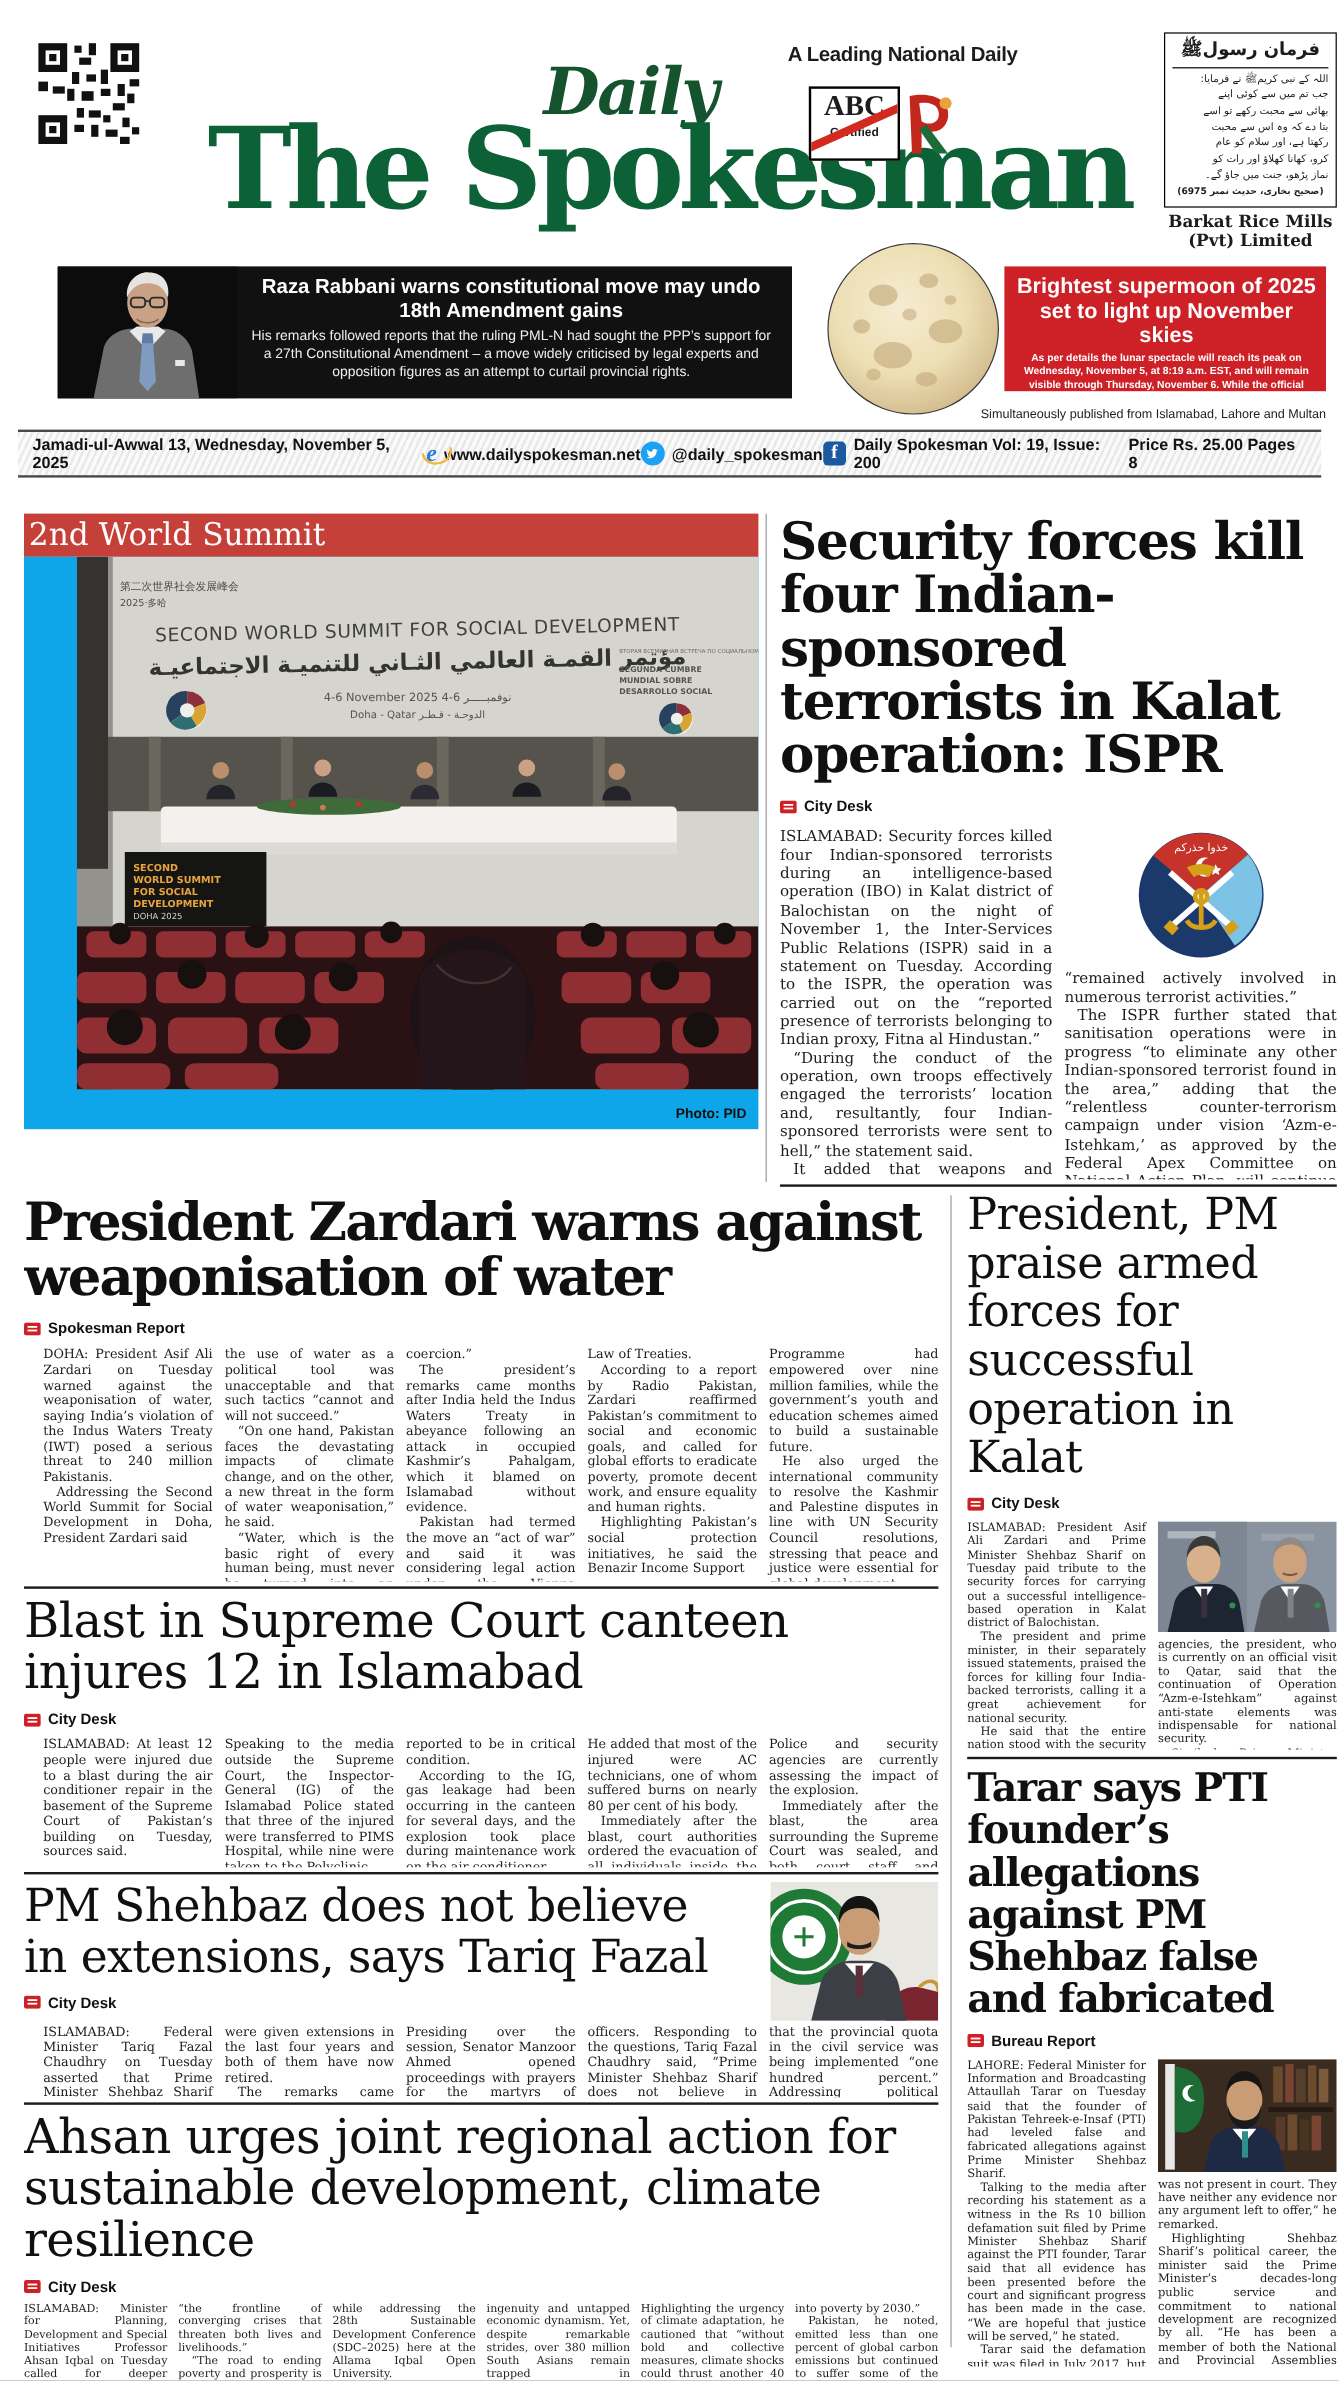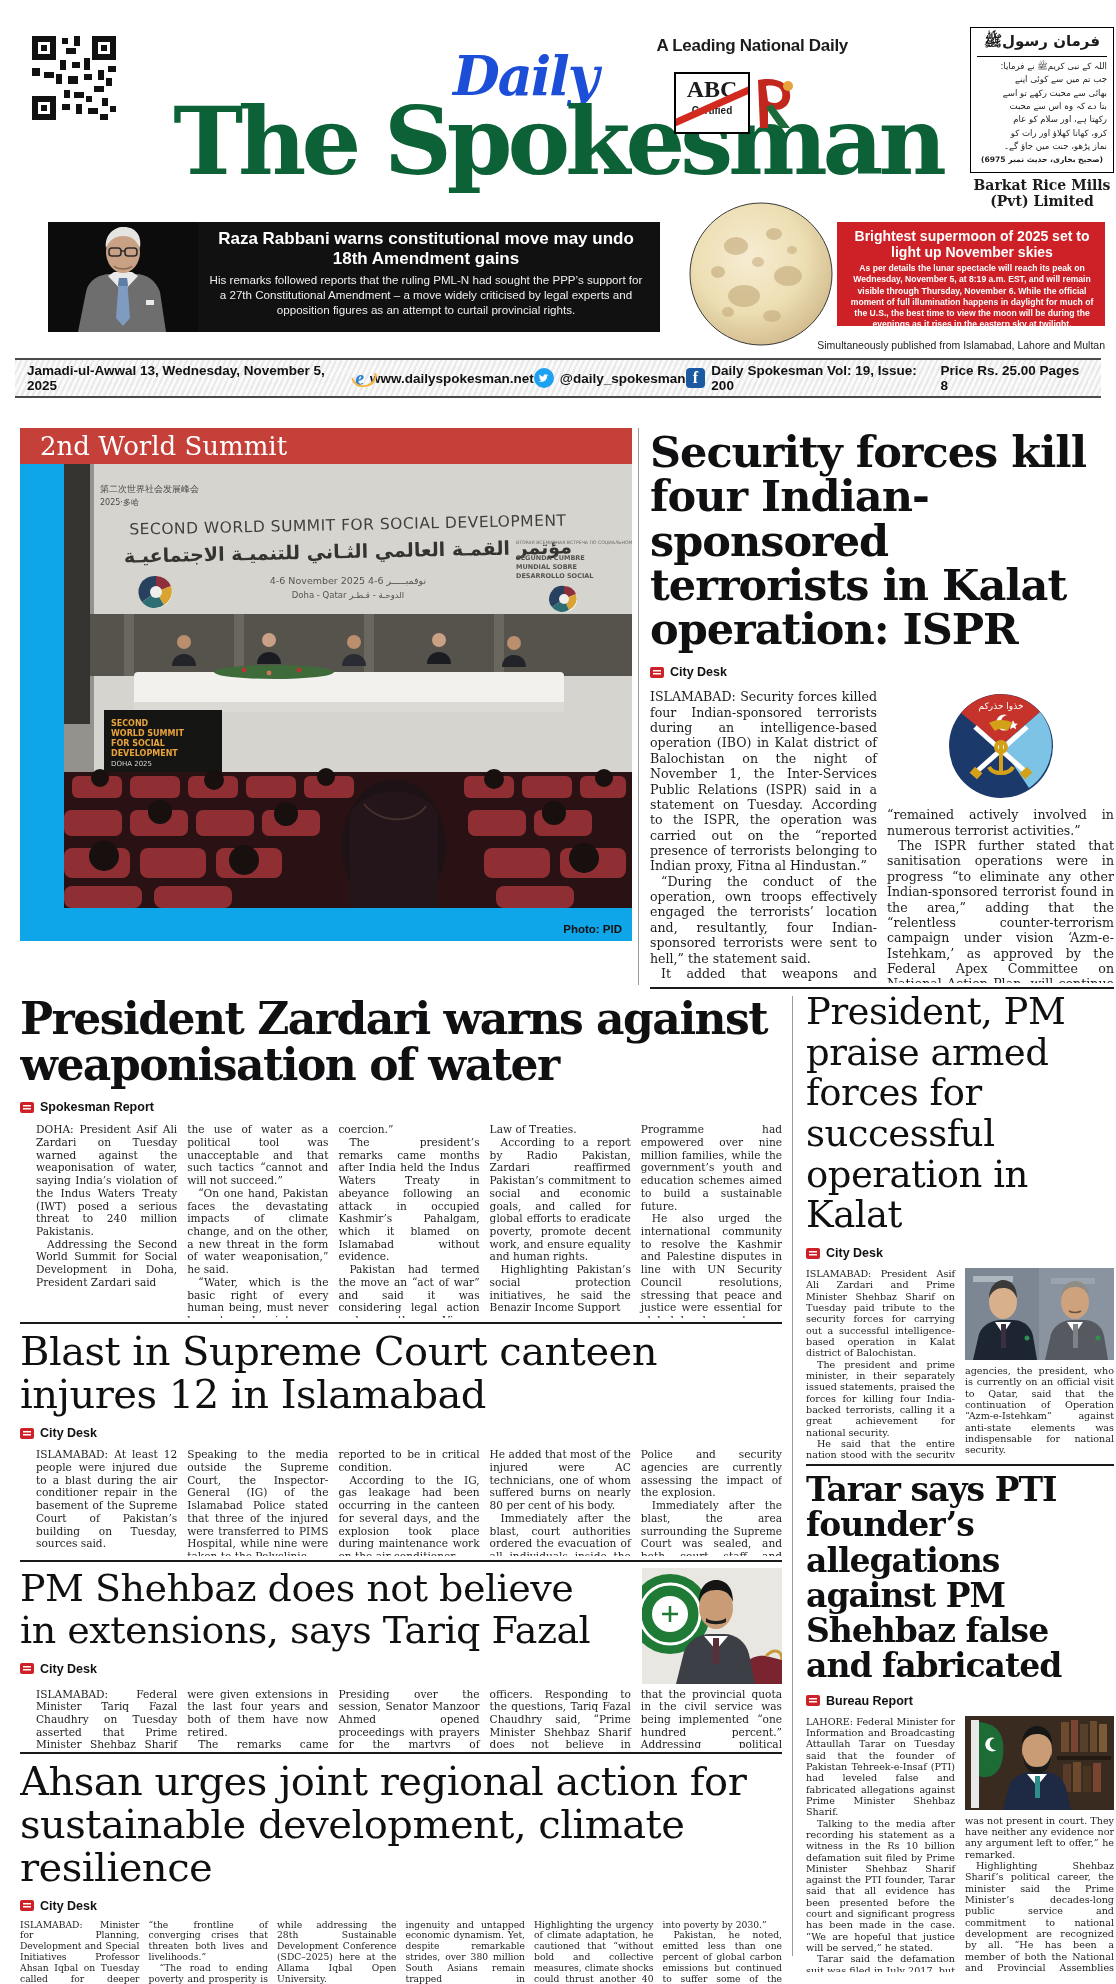--- a/index.html
+++ b/index.html
@@ -1,59 +1,59 @@
 <!DOCTYPE html>
 <html><head>
 <meta charset="utf-8">
 <style>
   html,body{margin:0;padding:0;background:#777;}
   #page{position:relative;width:1116px;height:1984px;background:#fff;margin:0 auto;overflow:hidden;
         font-family:"DejaVu Serif",serif;color:#1c1c1e;}
   .abs{position:absolute;}
   
   #tagline{font:bold 17px "Liberation Sans",sans-serif;letter-spacing:-.3px;}
-  #daily{font:bold italic 54px "DejaVu Serif",serif;color:#1d4ed8;text-align:center;letter-spacing:-2px;}
+  #daily{font:bold italic 54px "DejaVu Serif",serif;color:#14532d;text-align:center;letter-spacing:-2px;}
   #nameplate{font:bold 94px "DejaVu Serif",serif;color:#0d6136;text-align:center;letter-spacing:-5px;line-height:1;}
   #abcbox{width:72px;height:58px;border:2px solid #000;background:#fff;text-align:center;overflow:hidden;}
   #abcbox .abc{font:bold 24px "Liberation Serif",serif;line-height:1.3;}
   #abcbox .cert{font:bold 10px "Liberation Sans",sans-serif;}
   #abcbox .slash{position:absolute;left:-8px;top:24px;width:110px;height:7px;background:#d22a1f;transform:rotate(-24deg);}
   #urdubox{width:144px;height:146px;border:1.5px solid #000;padding:4px 6px;box-sizing:border-box;direction:rtl;text-align:right;font-family:"DejaVu Sans",sans-serif;}
   #urdubox .uh{font-weight:bold;font-size:15px;border-bottom:1px solid #000;padding-bottom:2px;margin-bottom:3px;text-align:center;}
   #urdubox .ulines p{margin:0;font-size:8.6px;line-height:1.55;}
   #barkat{width:144px;text-align:center;font:bold 14px "DejaVu Serif",serif;line-height:1.15;}
   
   #razabox{width:612px;height:110px;background:#111;color:#fff;display:flex;}
   #razabox .txt{flex:1;padding:7px 14px 6px 8px;text-align:center;font-family:"Liberation Sans",sans-serif;}
   #razabox h3{margin:0 0 5px 0;font-size:17px;line-height:1.15;}
   #razabox .sub{font-size:11.6px;line-height:1.28;color:#efefef;}
   #redbox{width:268px;height:104px;background:#ce2127;color:#fff;text-align:center;
           font-family:"Liberation Sans",sans-serif;padding:6px 8px 4px 10px;box-sizing:border-box;}
-  #redbox h4{margin:0 0 3px 0;font-size:14px;line-height:1.15;}
+  #redbox h4{margin:0 0 3px 0;font-size:18px;line-height:1.15;}
   #redbox .mb{font-size:8.6px;font-weight:bold;line-height:1.3;}
   #simul{font:10.5px "Liberation Sans",sans-serif;color:#222;}
   
   #infobar{left:15px;top:358px;width:1086px;height:40px;box-sizing:border-box;
     border-top:2px solid #4a4a4a;border-bottom:2px solid #4a4a4a;
     background:repeating-linear-gradient(115deg,#e9e9e9 0 2px,#fafafa 2px 5px);
     display:flex;align-items:center;justify-content:space-between;padding:0 12px;
     font:bold 13.5px "Liberation Sans",sans-serif;color:#111;}
   .ibitem{display:flex;align-items:center;gap:6px;}
   .fbic{width:20px;height:20px;border-radius:4px;background:#1b5aa0;color:#fff;font:bold 16px "Liberation Serif",serif;
         display:flex;align-items:center;justify-content:center;}
   .twic{width:20px;height:20px;border-radius:50%;background:#1da1f2;display:flex;align-items:center;justify-content:center;}
   .ieic{font:bold italic 20px "Liberation Serif",serif;color:#2a7fd4;position:relative;line-height:1;}
   .ieic::after{content:"";position:absolute;left:-3px;top:7px;width:22px;height:10px;border:2px solid #f4b63f;
         border-top:none;border-radius:0 0 12px 12px;transform:rotate(-12deg);}
   
   .vrule{width:1px;background:#9a9a9a;}
   .hrule{height:2px;background:#1a1a1a;}
   
   #kicker{width:612px;height:36px;background:#c6403a;color:#fff;font:26px "DejaVu Serif",serif;
-          line-height:36px;padding-left:20px;box-sizing:border-box;}
+          line-height:36px;padding-left:4px;box-sizing:border-box;}
   #sumcaption{width:612px;height:27px;background:#f1ddb0;font:600 12.5px "Liberation Sans",sans-serif;
           line-height:27px;padding-left:6px;box-sizing:border-box;color:#1d1d1d;}
   #sumframe{width:612px;height:477px;background:#0ea5e9;padding:0 0 0 44px;box-sizing:border-box;position:relative;}
   #photocredit{position:absolute;right:10px;bottom:6px;font:bold 11.5px "Liberation Sans",sans-serif;color:#111;margin-left:44px;}
   
   .byline{display:flex;align-items:center;gap:6px;font:bold 12.5px "Liberation Sans",sans-serif;color:#111;}
   .bicon{width:14px;height:11px;border-radius:2px;flex:0 0 auto;
     background:linear-gradient(#fff,#fff) 3px 3px/8px 1.5px no-repeat,
                linear-gradient(#fff,#fff) 3px 6px/8px 1.5px no-repeat,#ce2127;}
   .article{position:absolute;overflow:hidden;}

